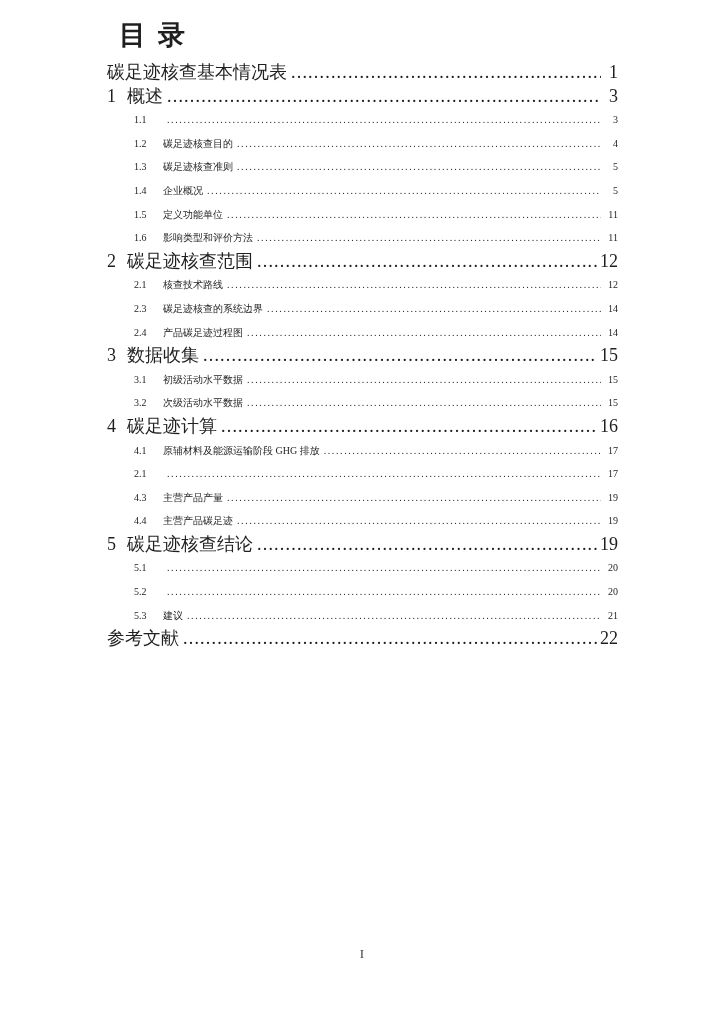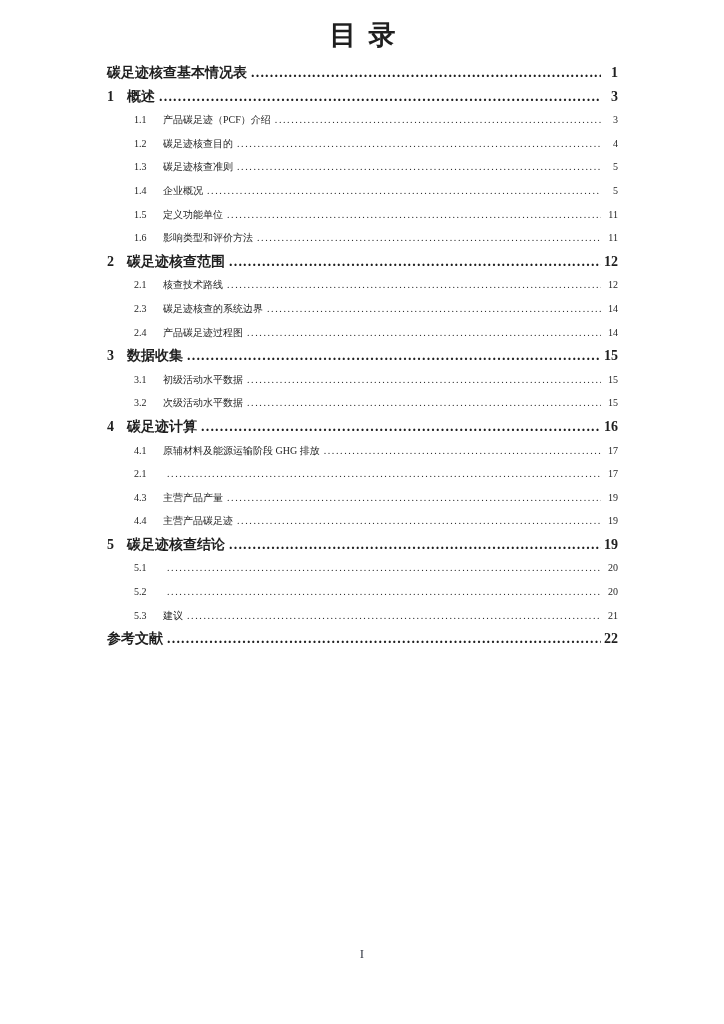--- a/index.html
+++ b/index.html
@@ -24,42 +24,41 @@
     padding-top: 54px;
     padding-bottom: 4px;
     border-bottom: 2px solid var(--ink, #2a2a2a);
     font-size: 12.5px;
     font-weight: bold;
     line-height: 16px;
   }
   .doc-header .archive { white-space: nowrap; }
   
   .toc-title {
-    text-align: center;
     font-size: 27px;
     font-weight: bold;
     letter-spacing: 12px;
     text-indent: 12px;
     margin-top: 19px;
     line-height: 33px;
   }
   
   .toc {
     margin-top: 9px;
   }
   .toc-row {
     display: flex;
     align-items: baseline;
     line-height: 23.6px;
     font-size: 10px;
     cursor: pointer;
   }
   .toc-row.bold {
-    font-weight: bold;
-    font-size: 14px;
+    font-weight: normal;
+    font-size: 18px;
   }
   .toc-row.level1 .toc-num { flex: none; width: 20px; }
   .toc-row.level2 { padding-left: 27px; }
   .toc-row.level2 .toc-num { flex: none; width: 29px; }
   .toc-label { flex: none; white-space: nowrap; }
   .toc-leader {
     flex: 1 1 auto;
     overflow: hidden;
     white-space: nowrap;
     margin: 0 3px 0 4px;
@@ -102,21 +101,20 @@
     <span class="toc-page">1</span>
   </div>
       <div class="toc-row level1 bold">
     <span class="toc-num">1</span>
     <span class="toc-label">概述</span>
     <span class="toc-leader"></span>
     <span class="toc-page">3</span>
   </div>
       <div class="toc-row level2">
     <span class="toc-num">1.1</span>
-    <span class="toc-label">产品碳足迹（PCF）介绍</span>
     <span class="toc-leader"></span>
     <span class="toc-page">3</span>
   </div>
       <div class="toc-row level2">
     <span class="toc-num">1.2</span>
     <span class="toc-label">碳足迹核查目的</span>
     <span class="toc-leader"></span>
     <span class="toc-page">4</span>
   </div>
       <div class="toc-row level2">

